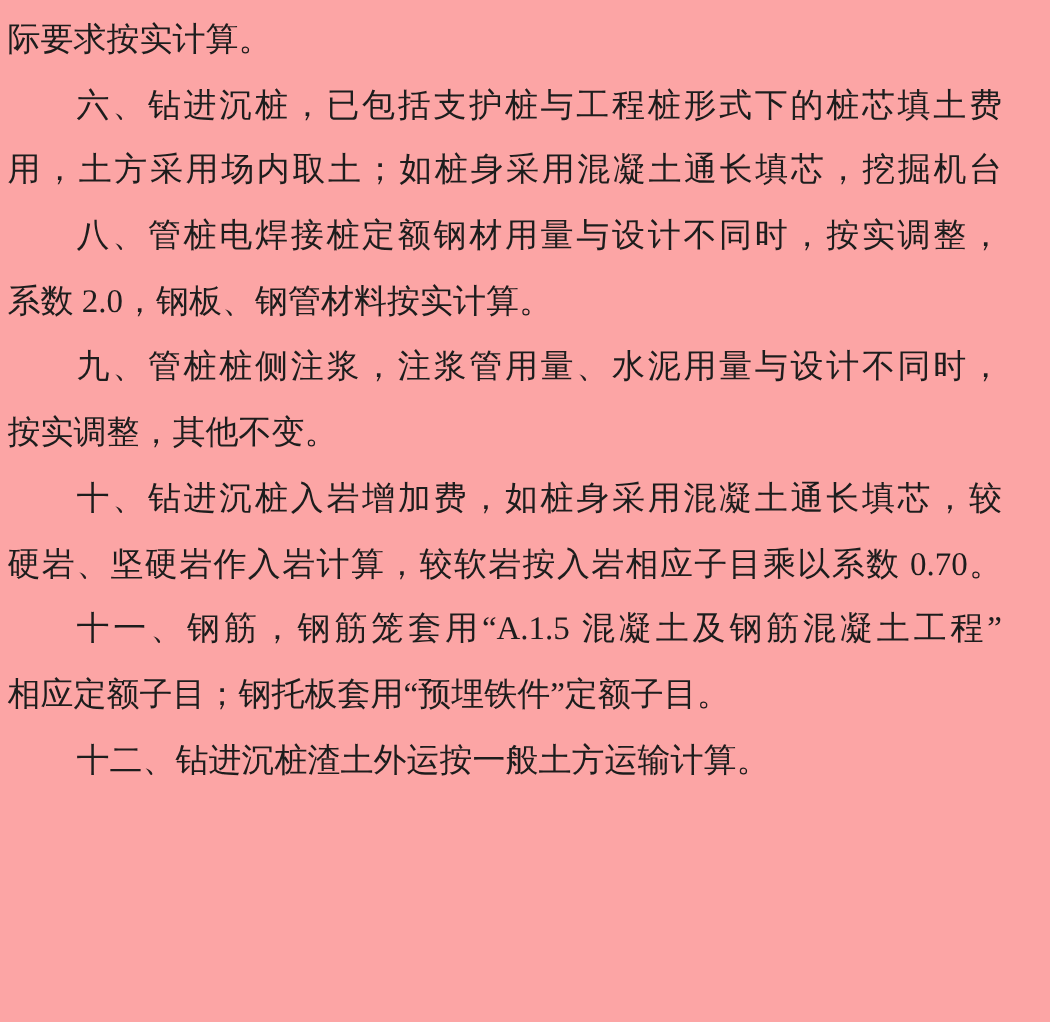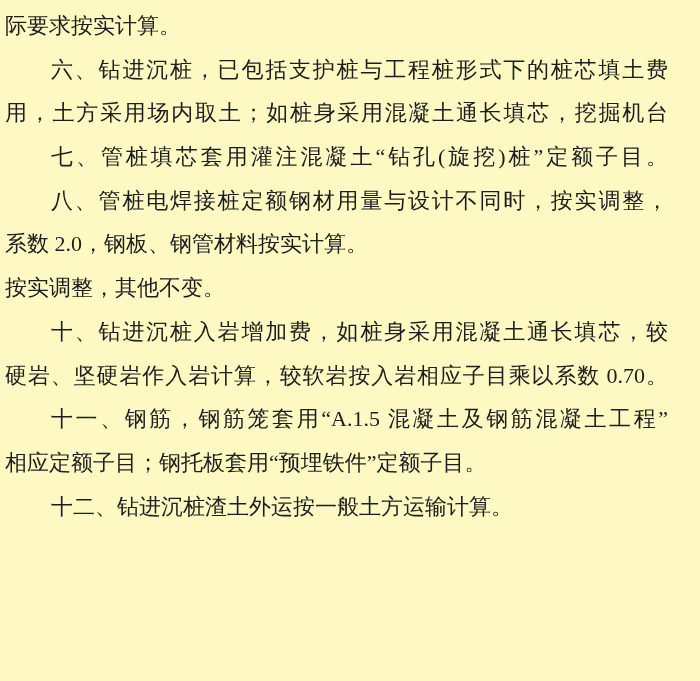--- a/index.html
+++ b/index.html
@@ -4,21 +4,21 @@
 <style>
   html, body {
     margin: 0;
     padding: 0;
     background: #ffffff;
   }
   .page {
     position: relative;
     width: 700px;
     height: 681px;
-    background: #fef9c3;
+    background: #fca5a5;
     overflow: hidden;
   }
   .doc {
     position: absolute;
     left: 5px;
     top: 4px;
     width: 663px;
   }
   .line {
     font-family: "Liberation Serif", "DejaVu Serif", serif;
@@ -38,23 +38,23 @@
   }
 </style>
 </head>
 <body>
 
 <div class="page">
   <div class="doc" id="doc">
       <div class="line">际要求按实计算。</div>
       <div class="line indent flush">六、钻进沉桩，已包括支护桩与工程桩形式下的桩芯填土费</div>
       <div class="line flush">用，土方采用场内取土；如桩身采用混凝土通长填芯，挖掘机台</div>
-      <div class="line indent flush">七、管桩填芯套用灌注混凝土“钻孔(旋挖)桩”定额子目。</div>
       <div class="line indent flush">八、管桩电焊接桩定额钢材用量与设计不同时，按实调整，</div>
       <div class="line">系数 2.0，钢板、钢管材料按实计算。</div>
+      <div class="line indent flush">九、管桩桩侧注浆，注浆管用量、水泥用量与设计不同时，</div>
       <div class="line">按实调整，其他不变。</div>
       <div class="line indent flush">十、钻进沉桩入岩增加费，如桩身采用混凝土通长填芯，较</div>
       <div class="line flush">硬岩、坚硬岩作入岩计算，较软岩按入岩相应子目乘以系数 0.70。</div>
       <div class="line indent flush">十一、钢筋，钢筋笼套用“A.1.5 混凝土及钢筋混凝土工程”</div>
       <div class="line">相应定额子目；钢托板套用“预埋铁件”定额子目。</div>
       <div class="line indent">十二、钻进沉桩渣土外运按一般土方运输计算。</div>
     </div>
 </div>
 
 </body></html>

